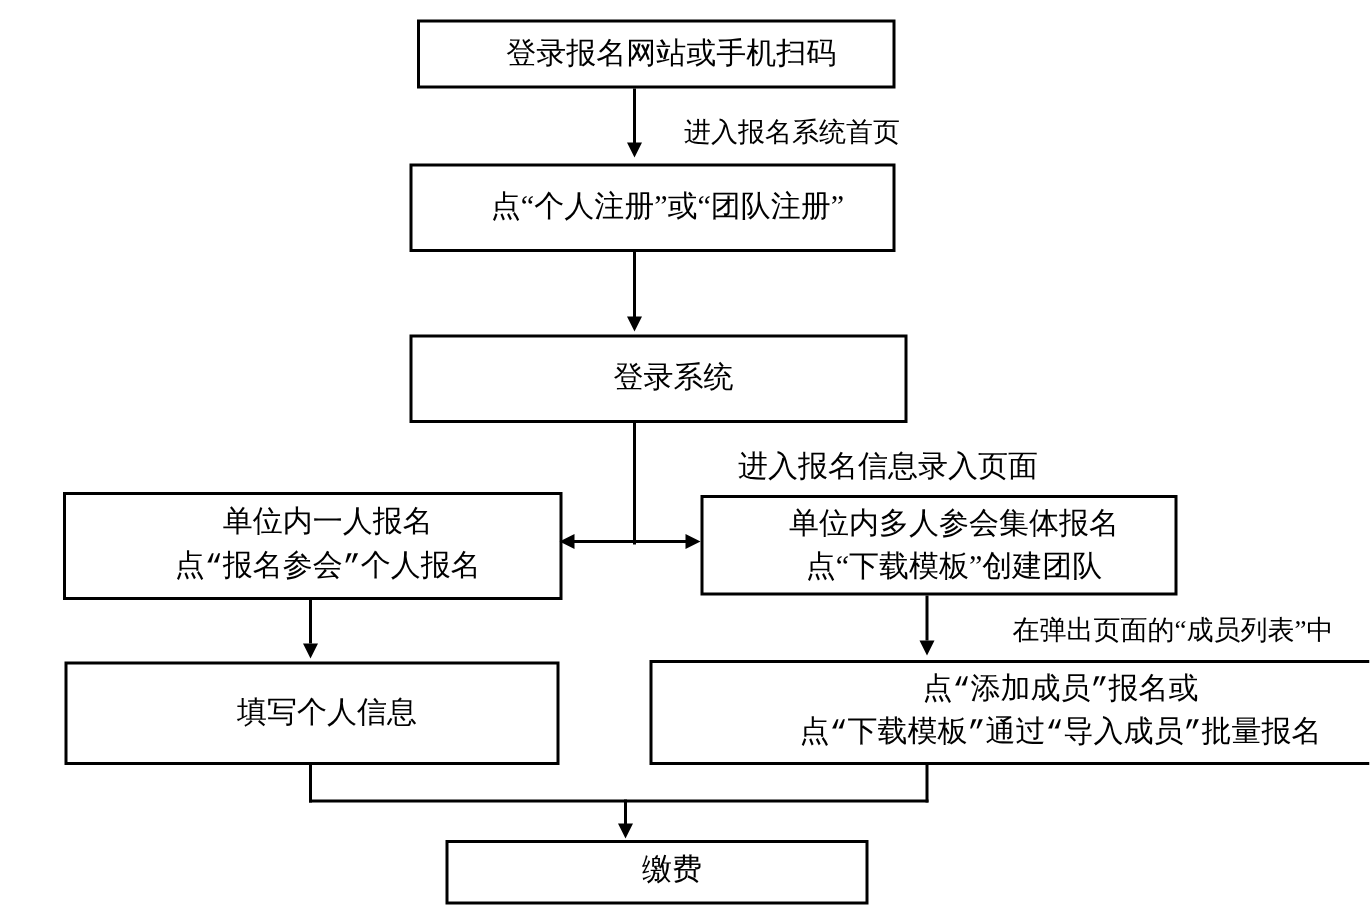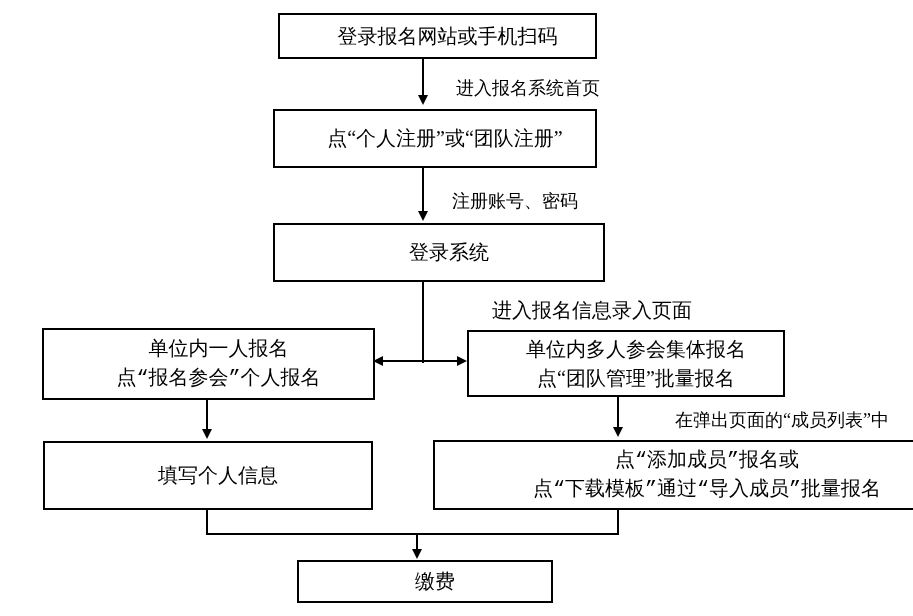--- a/index.html
+++ b/index.html
@@ -41,21 +41,21 @@
     border-left:10px solid #000;}
 
   
   #box-login-site{left:278px;top:13px;width:319px;height:46px;}
   #box-register-choice{left:273px;top:109px;width:324px;height:59px;}
   #box-login-system{left:273px;top:223px;width:332px;height:59px;}
   #box-individual{left:42px;top:328px;width:333px;height:72px;font-family:Liberation Mono, monospace;}
   #box-team{left:467px;top:330px;width:318px;height:67px;}
   #box-fill-info{left:43px;top:441px;width:330px;height:69px;}
   #box-add-members{left:433px;top:440px;width:528px;height:70px;font-family:Liberation Mono, monospace;}
-  #box-payment{left:297px;top:560px;width:256px;height:43px;}
+  #box-payment{left:297px;top:560px;width:282px;height:43px;font-family:Liberation Mono, monospace;}
 
   
   #c1-shaft{left:422px;top:59px;width:2px;height:37px;}
   #c1-head{left:418px;top:95px;}
   #c2-shaft{left:422px;top:168px;width:2px;height:44px;}
   #c2-head{left:418px;top:211px;}
   #c3-shaft{left:422px;top:282px;width:2px;height:81px;}
   #h1-shaft{left:376px;top:360px;width:84px;height:2px;}
   #h1-head-left{left:373px;top:356px;}
   #h1-head-right{left:457px;top:356px;}
@@ -92,21 +92,21 @@
     <span>登录系统</span>
   </div>
 
   <div class="fc-box" id="box-individual">
     <span>单位内一人报名</span>
     <span>点“报名参会”个人报名</span>
   </div>
 
   <div class="fc-box" id="box-team">
     <span>单位内多人参会集体报名</span>
-    <span>点“团队管理”批量报名</span>
+    <span>点“下载模板”创建团队</span>
   </div>
 
   <div class="fc-box" id="box-fill-info">
     <span>填写个人信息</span>
   </div>
 
   <div class="fc-box" id="box-add-members">
     <span>点“添加成员”报名或</span>
     <span>点“下载模板”通过“导入成员”批量报名</span>
   </div>
@@ -114,21 +114,20 @@
   <div class="fc-box" id="box-payment">
     <span>缴费</span>
   </div>
 
   <div class="line" id="c1-shaft"></div>
   <div class="ah-down" id="c1-head"></div>
   <div class="fc-label" id="label-enter-homepage">进入报名系统首页</div>
 
   <div class="line" id="c2-shaft"></div>
   <div class="ah-down" id="c2-head"></div>
-  <div class="fc-label" id="label-register-account">注册账号、密码</div>
 
   <div class="line" id="c3-shaft"></div>
   <div class="fc-label" id="label-enter-info-page">进入报名信息录入页面</div>
 
   <div class="line" id="h1-shaft"></div>
   <div class="ah-left" id="h1-head-left"></div>
   <div class="ah-right" id="h1-head-right"></div>
 
   <div class="line" id="cl-shaft"></div>
   <div class="ah-down" id="cl-head"></div>

